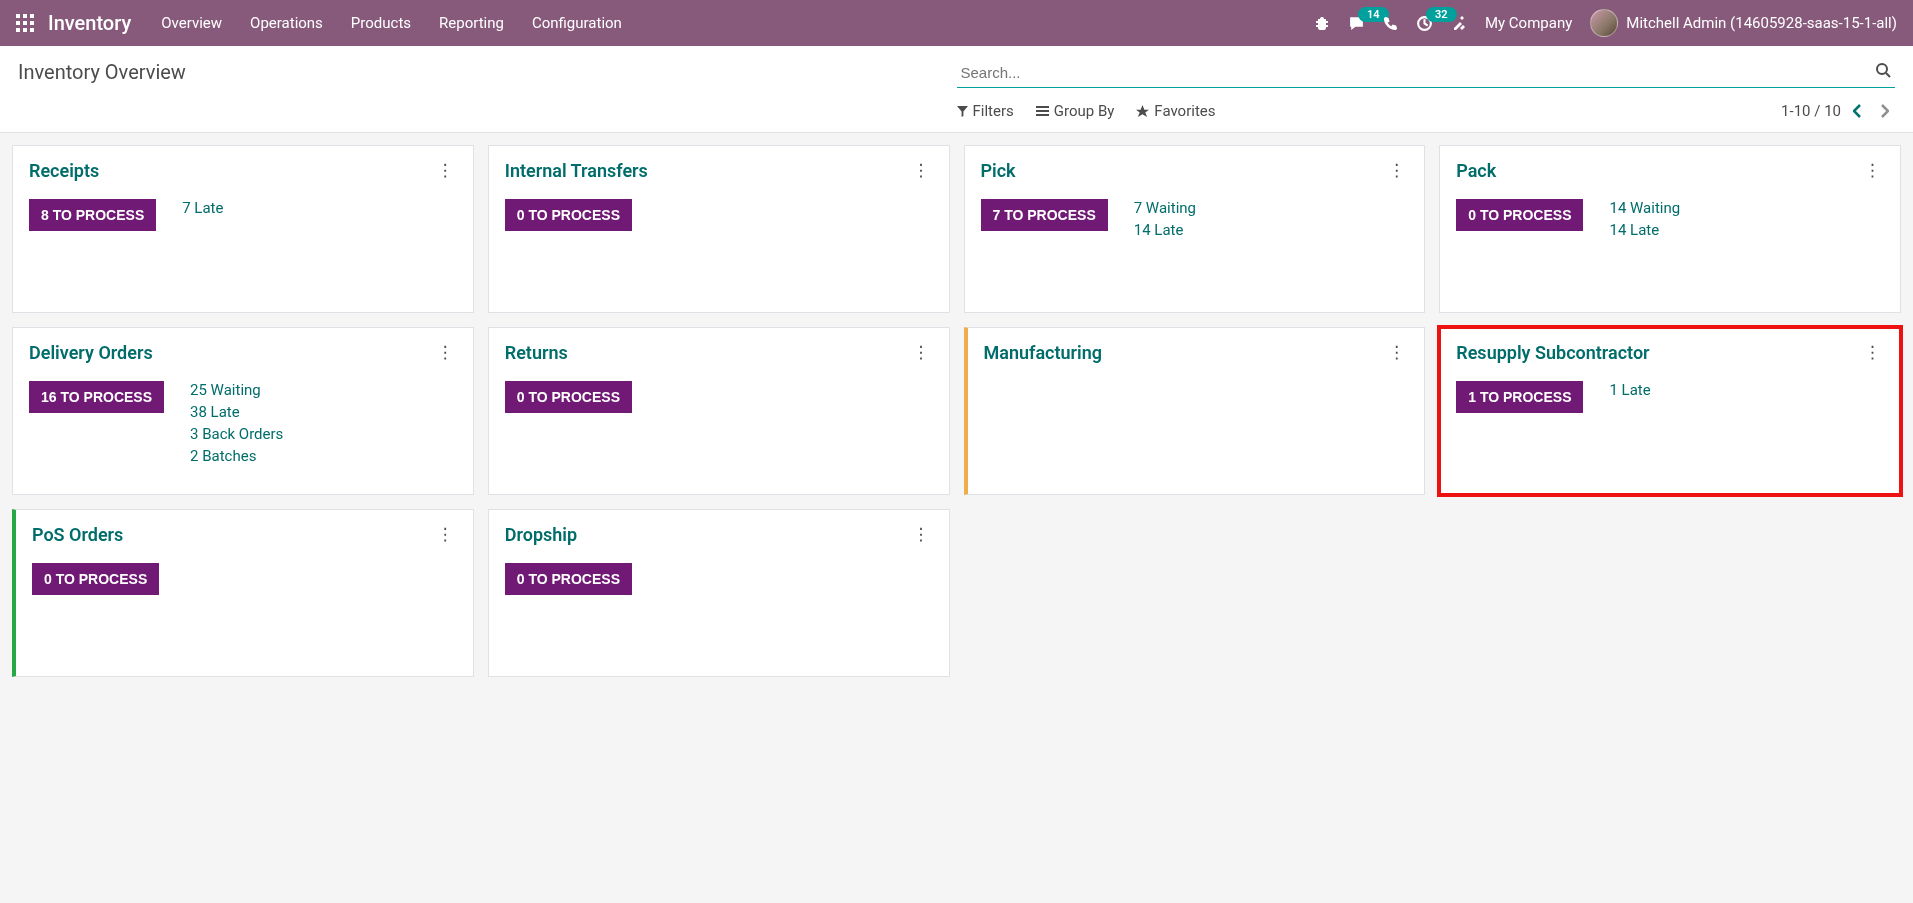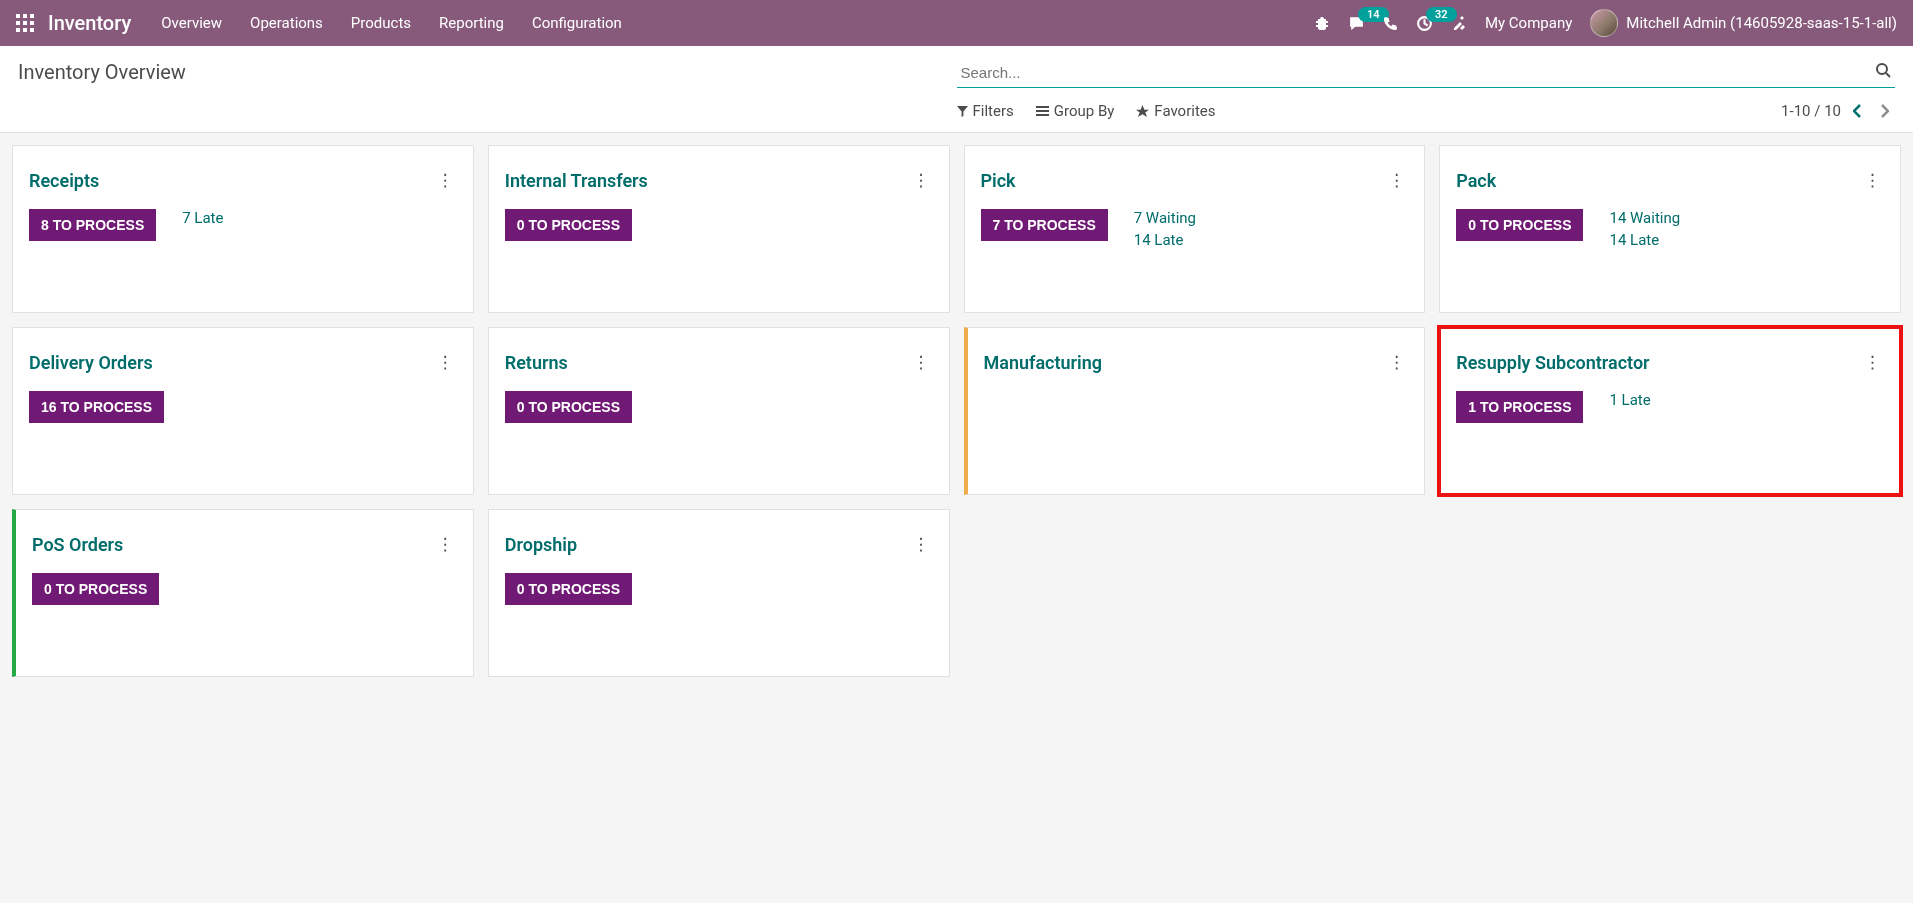--- a/index.html
+++ b/index.html
@@ -58,21 +58,21 @@
   .kanban {
     padding: 12px;
     display: grid;
     grid-template-columns: repeat(4, 1fr);
     gap: 14px;
   }
   .card {
     background: white;
     border: 1px solid #dee2e6;
     min-height: 168px;
-    padding: 24px 16px;
+    padding: 14px 16px;
     position: relative;
   }
   .card.orange-bar { border-left: 4px solid #f0ad4e; }
   .card.green-bar { border-left: 4px solid #28a745; }
   .card.highlighted { outline: 4px solid #e11; outline-offset: -2px; }
   .card-head { display:flex; justify-content:space-between; align-items:flex-start; margin-bottom: 18px;}
   .card-title { color:#006d6b; font-size:18px; font-weight:600; cursor:pointer;}
   .card-menu { color:#4c4c4c; font-size:17px; cursor:pointer; padding:0 3px;}
   .card-body { display:flex; gap: 26px; align-items:flex-start;}
   .process-btn {
@@ -256,20 +256,26 @@
     </div>
   </div>
 
   <div class="card">
     <div class="card-head">
       <span class="card-title">Delivery Orders</span>
       <span class="card-menu">⋮</span>
     </div>
     <div class="card-body">
       <button class="process-btn">16 TO PROCESS</button>
+      <div class="card-stats">
+        <span>25 Waiting</span>
+        <span>38 Late</span>
+        <span>3 Back Orders</span>
+        <span>2 Batches</span>
+      </div>
     </div>
   </div>
 
   <div class="card">
     <div class="card-head">
       <span class="card-title">Returns</span>
       <span class="card-menu">⋮</span>
     </div>
     <div class="card-body">
       <button class="process-btn">0 TO PROCESS</button>

